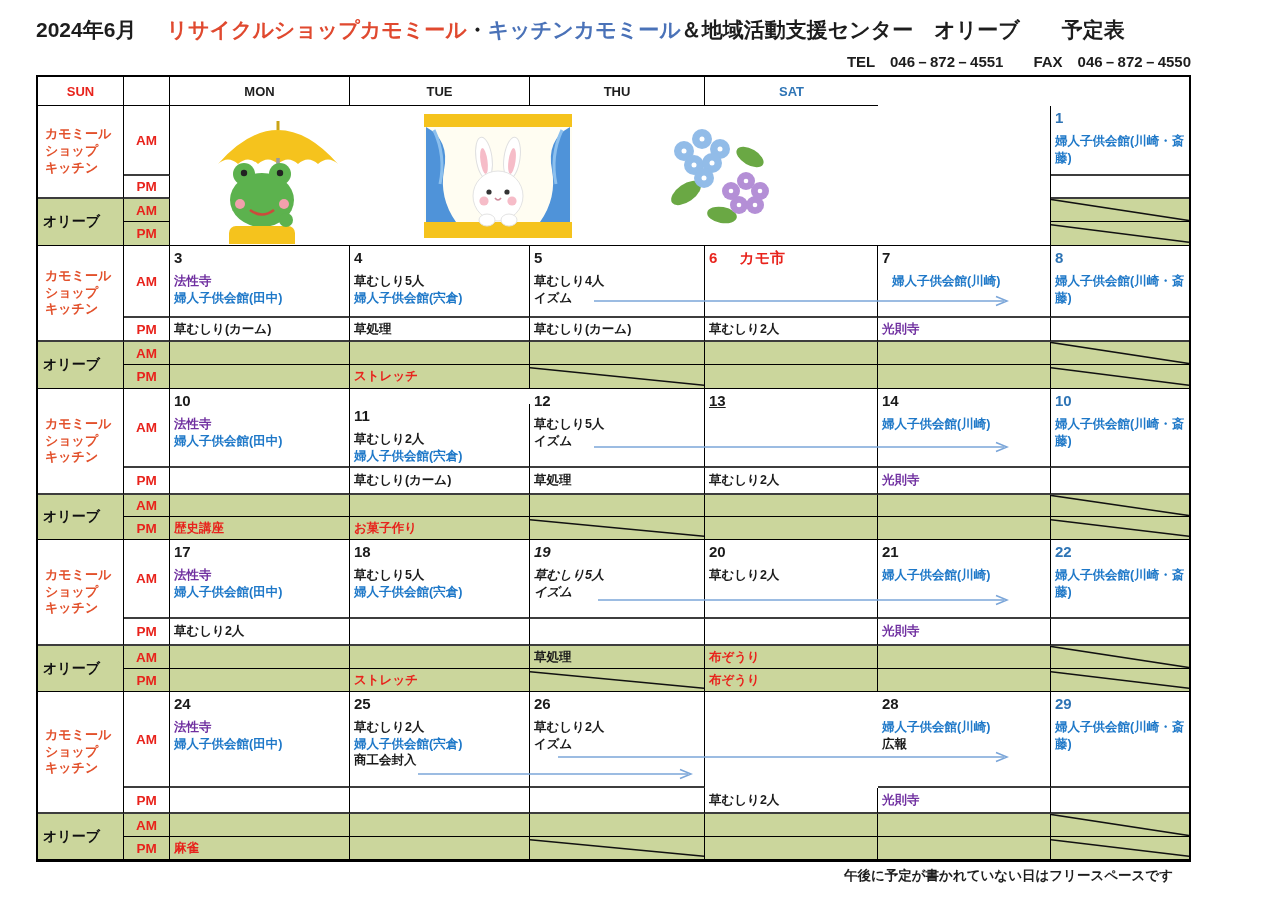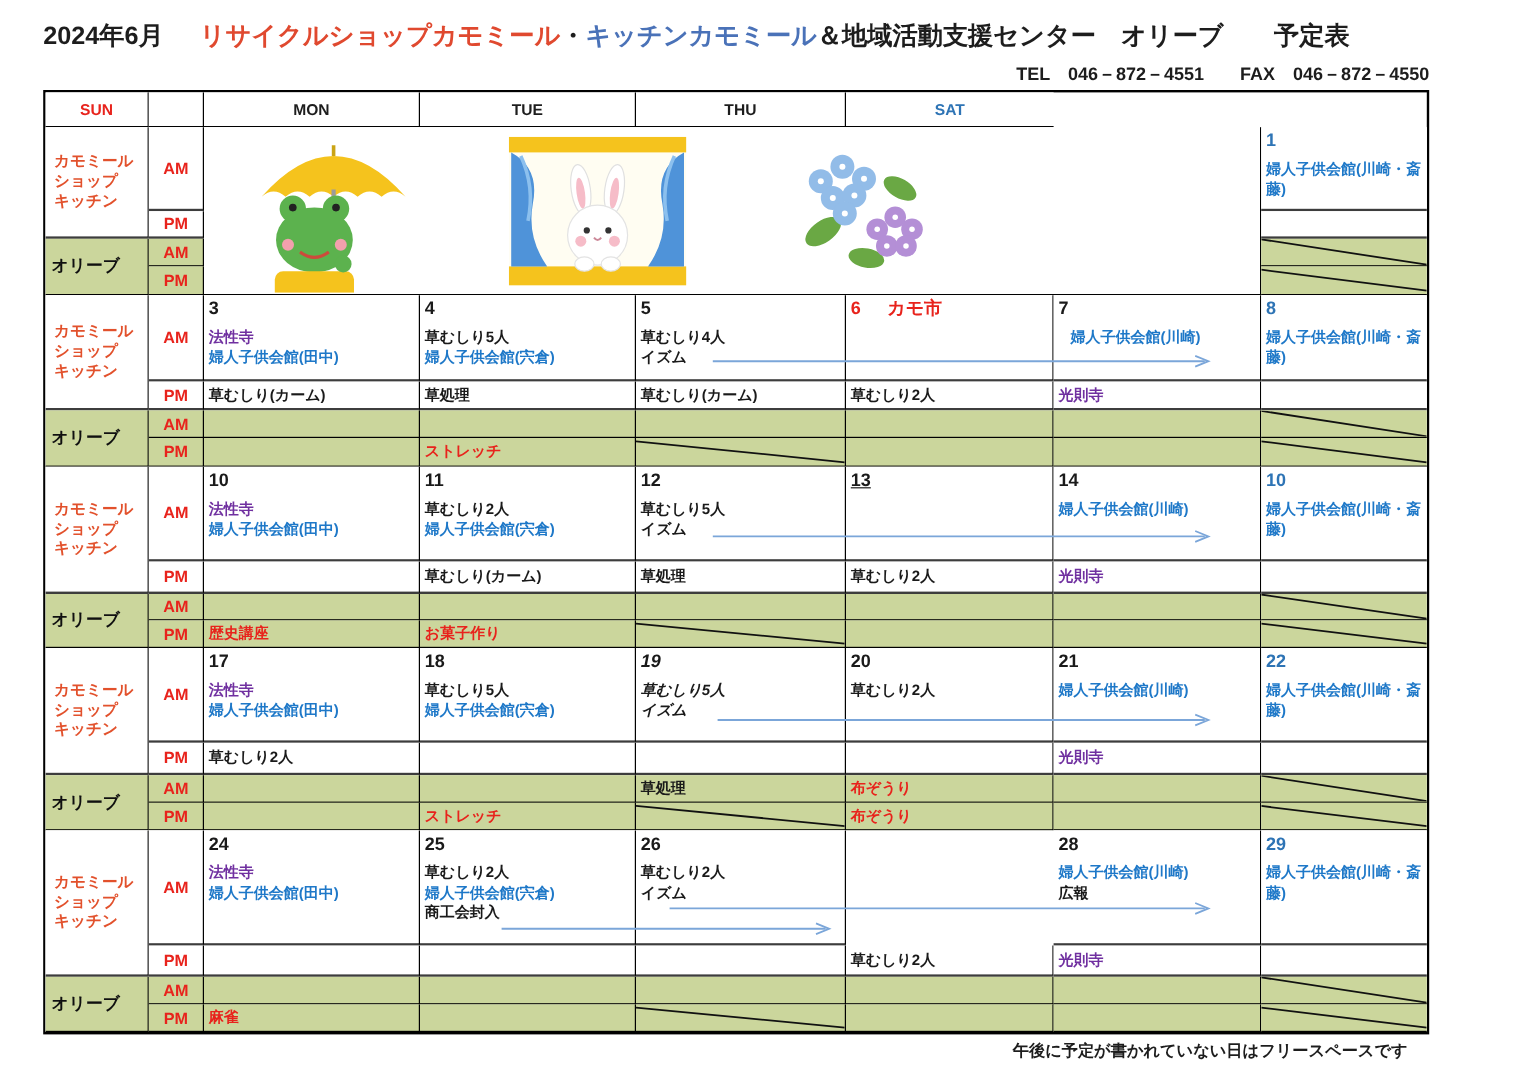--- a/index.html
+++ b/index.html
@@ -268,21 +268,21 @@
             <div class="entries">
               <div class="entry" style="color: rgb(112, 48, 160);">法性寺</div>
               <div class="entry" style="color: rgb(30, 120, 200);">婦人子供会館(田中)</div>
             </div>
           </div>
           <div class="cell pmcell r-pm" style="grid-area: 2 / 3 / 3 / 4;"></div>
           <div class="cell pmcell green r-oam" style="grid-area: 3 / 3 / 4 / 4;"></div>
           <div class="cell pmcell green r-opm" style="grid-area: 4 / 3 / 5 / 4;">
             <div class="entry" style="color: rgb(232, 35, 28);">歴史講座</div>
           </div>
-          <div class="cell day-cell r-am" style="grid-area: 1 / 4 / 2 / 5;">
+          <div class="cell day-cell r-am" style="grid-area: 1 / 4 / 2 / 5; margin-top: 15px;">
             <div class="day-line"><span class="day-num" style="color: rgb(26, 26, 26);">11</span></div>
             <div class="entries">
               <div class="entry" style="color: rgb(26, 26, 26);">草むしり2人</div>
               <div class="entry" style="color: rgb(30, 120, 200);">婦人子供会館(宍倉)</div>
             </div>
           </div>
           <div class="cell pmcell r-pm" style="grid-area: 2 / 4 / 3 / 5;">
             <div class="entry" style="color: rgb(26, 26, 26);">草むしり(カーム)</div>
           </div>
           <div class="cell pmcell green r-oam" style="grid-area: 3 / 4 / 4 / 5;"></div>

